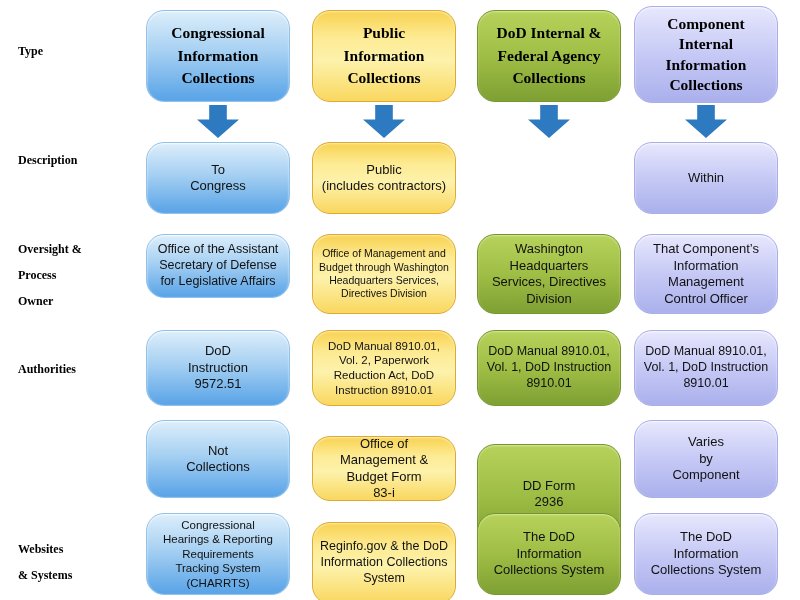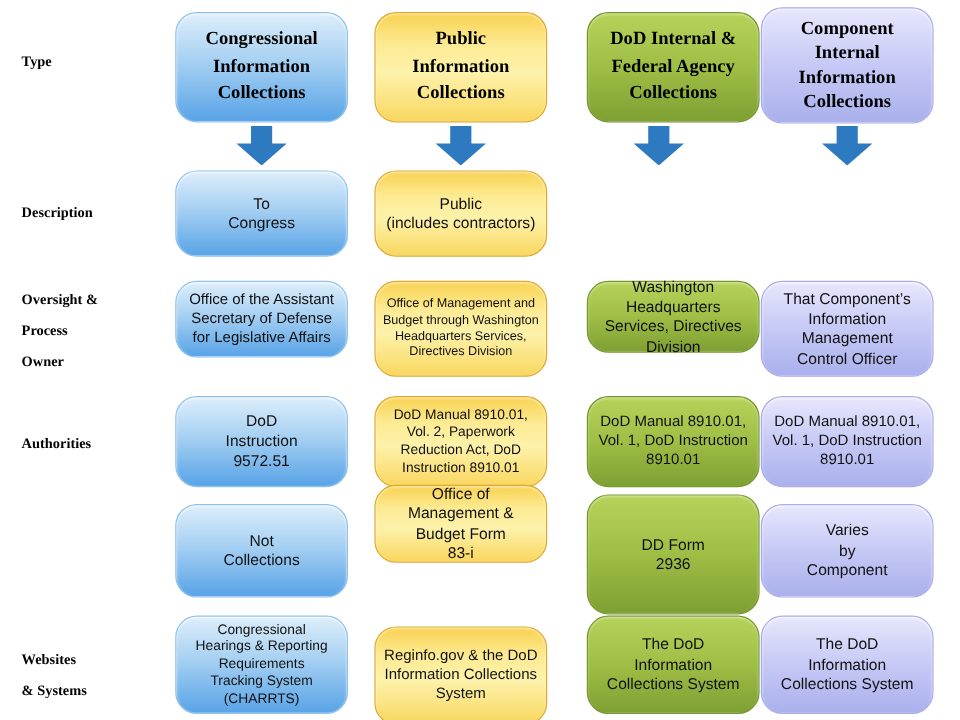--- a/index.html
+++ b/index.html
@@ -27,42 +27,42 @@
   .blue{
     background:linear-gradient(180deg,#ddeefb 0%,#a6d0f2 45%,#58a3e7 100%);
     border:1px solid #90c2ec;box-shadow:inset 0 1px 2px rgba(255,255,255,.85);
   }
   .yellow{
     background:linear-gradient(180deg,#f8d251 0%,#fdeb94 30%,#fdf2ab 55%,#f9d75f 100%);
     border:1px solid #dfa92f;box-shadow:inset 0 1px 2px rgba(255,255,255,.6);
   }
   .green{
     background:linear-gradient(180deg,#b7d25b 0%,#9fbe45 50%,#7ea033 100%);
-    border:1px solid #75962b;box-shadow:inset 0 1px 2px rgba(255,255,255,.45);margin-left:12px;
+    border:1px solid #75962b;box-shadow:inset 0 1px 2px rgba(255,255,255,.45);
   }
   .purple{
     background:linear-gradient(180deg,#e7e7fd 0%,#c6c9f5 50%,#aab0ec 100%);
     border:1px solid #a9ade8;box-shadow:inset 0 1px 2px rgba(255,255,255,.8);
   }
   .arrow{
     position:absolute;width:42px;height:33px;background:#2e7ac1;
     clip-path:polygon(29% 0,71% 0,71% 44%,100% 44%,50% 100%,0 44%,29% 44%);
   }
   .t105{font-size:10.5px;}
   .t115{font-size:11.5px;}
   .t125{font-size:12.5px;}
   .sub{font-size:9.5px;line-height:1.2;margin-top:1px;}
 </style>
 </head>
 <body>
 
 <div class="canvas">
 
   <div class="rowlabel" style="top:38px">Type</div>
-  <div class="rowlabel" style="top:164px">Description</div>
+  <div class="rowlabel" style="top:147px">Description</div>
   <div class="rowlabel" style="top:236px">Oversight &amp;
 Process
 Owner</div>
   <div class="rowlabel" style="top:356px">Authorities</div>
   <div class="rowlabel" style="top:536px">Websites
 &amp; Systems</div>
 
   <div class="box blue hdr" style="left:146px;top:10px;height:92px">
       <span>Congressional
 Information
@@ -91,33 +91,36 @@
   <div class="arrow" style="left:685px;top:105px"></div>
 
   <div class="box blue" style="left:146px;top:142px;height:72px">
       <span>To
 Congress</span>
     </div>
   <div class="box yellow" style="left:312px;top:142px;height:72px">
       <span>Public
 (includes contractors)</span>
     </div>
+  <div class="box purple" style="left:634px;top:142px;height:72px">
+      <span>Within</span>
+    </div>
 
   <div class="box blue t125" style="left:146px;top:234px;height:64px">
       <span>Office of the Assistant
 Secretary of Defense
 for Legislative Affairs</span>
     </div>
   <div class="box yellow t105" style="left:312px;top:234px;height:80px">
       <span>Office of Management and
 Budget through Washington
 Headquarters Services,
 Directives Division</span>
     </div>
-  <div class="box green" style="left:477px;top:234px;height:60px">
+  <div class="box green" style="left:477px;top:234px;height:80px">
       <span>Washington
 Headquarters
 Services, Directives
 Division</span>
     </div>
   <div class="box purple" style="left:634px;top:234px;height:80px">
       <span>That Component’s
 Information
 Management
 Control Officer</span>
@@ -142,27 +145,27 @@
   <div class="box purple t125" style="left:634px;top:330px;height:76px">
       <span>DoD Manual 8910.01,
 Vol. 1, DoD Instruction
 8910.01</span>
     </div>
 
   <div class="box blue" style="left:146px;top:420px;height:78px">
       <span>Not
 Collections</span>
     </div>
-  <div class="box yellow" style="left:312px;top:404px;height:65px">
+  <div class="box yellow" style="left:312px;top:436px;height:65px">
       <span>Office of
 Management &amp;
 Budget Form
 83-i</span>
     </div>
-  <div class="box green" style="left:477px;top:412px;height:100px">
+  <div class="box green" style="left:477px;top:444px;height:100px">
       <span>DD Form
 2936</span>
     </div>
   <div class="box purple" style="left:634px;top:420px;height:78px">
       <span>Varies
 by
 Component</span>
     </div>
 
   <div class="box blue t115" style="left:146px;top:513px;height:82px">

